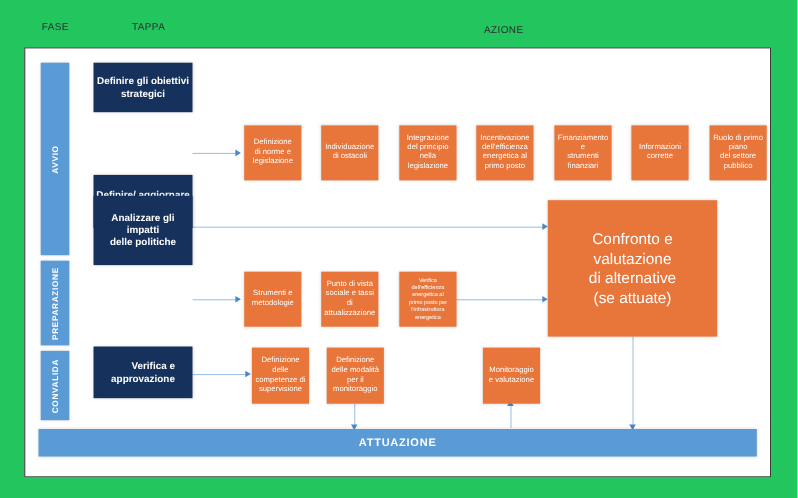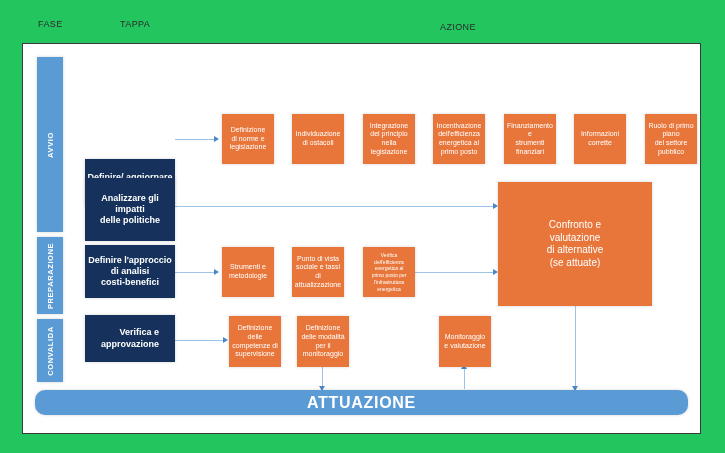--- a/index.html
+++ b/index.html
@@ -65,21 +65,21 @@
     font-size: 9px;
     padding: 2px;
   }
   .orange {
     background: #E8763A;
     font-size: 7px;
     padding: 2px;
   }
   .orange-big {
     background: #E8763A;
-    font-size: 10px;
+    font-size: 14px;
     padding: 4px;
   }
   .orange-tiny {
     background: #E8763A;
     font-size: 5px;
     line-height: 1.35;
     padding: 1px;
   }
   .phase-band {
     position: absolute;
@@ -98,26 +98,25 @@
     font-weight: bold;
     letter-spacing: 0.6px;
   }
   #attuazione-bar {
     position: absolute;
     background: #5B9BD5;
     color: #ffffff;
     display: flex;
     align-items: center;
     justify-content: center;
-    font-size: 16px;
+    font-size: 10px;
     font-weight: bold;
     letter-spacing: 0.7px;
     box-shadow: 0 0 3px rgba(0,0,0,0.18);
     box-sizing: border-box;
-    border-radius: 10px;
   }
 
   
   .conn {
     position: absolute;
     background: #9DC3E6;
   }
   .conn.h { height: 1.4px; }
   .conn.v { width: 1.4px; }
   .arrow {
@@ -178,27 +177,26 @@
 
     <div class="conn v" style="left:299px; top:323px; height:22px;"></div>
     <div class="arrow down" style="left:295.5px; top:342px;"></div>
 
     <div class="conn v" style="left:441px; top:323px; height:22px;"></div>
     <div class="arrow up" style="left:437.5px; top:320px;"></div>
 
     <div class="conn v" style="left:552px; top:262px; height:84px;"></div>
     <div class="arrow down" style="left:548.5px; top:342px;"></div>
 
+    <div class="node navy" style="left:62px; top:13px;  width:90px; height:45px;">Definire gli obiettivi
+strategici</div>
     <div class="node navy" style="left:62px; top:71px;  width:90px; height:48px;margin-top:44px;">Definire/ aggiornare
 il quadro normativo</div>
     <div class="node navy" style="left:62px; top:134px; width:90px; height:63px;">Analizzare gli impatti
 delle politiche</div>
-    <div class="node navy" style="left:62px; top:201px; width:90px; height:53px;">Definire l'approccio
-di analisi
-costi-benefici</div>
     <div class="node navy" style="left:62px; top:271px; width:90px; height:47px;text-align:right;">Verifica e
 approvazione</div>
 
     <div class="node orange" style="left:199px; top:70px; width:52px; height:50px;">Definizione
 di norme e
 legislazione</div>
     <div class="node orange" style="left:269px; top:70px; width:52px; height:50px;">Individuazione
 di ostacoli</div>
     <div class="node orange" style="left:340px; top:70px; width:52px; height:50px;">Integrazione
 del principio

